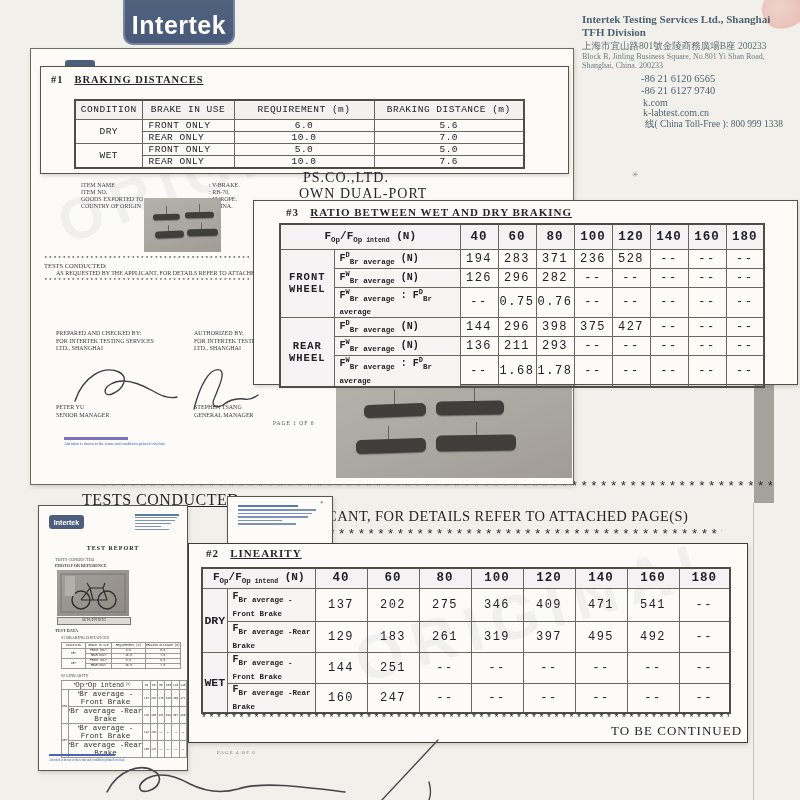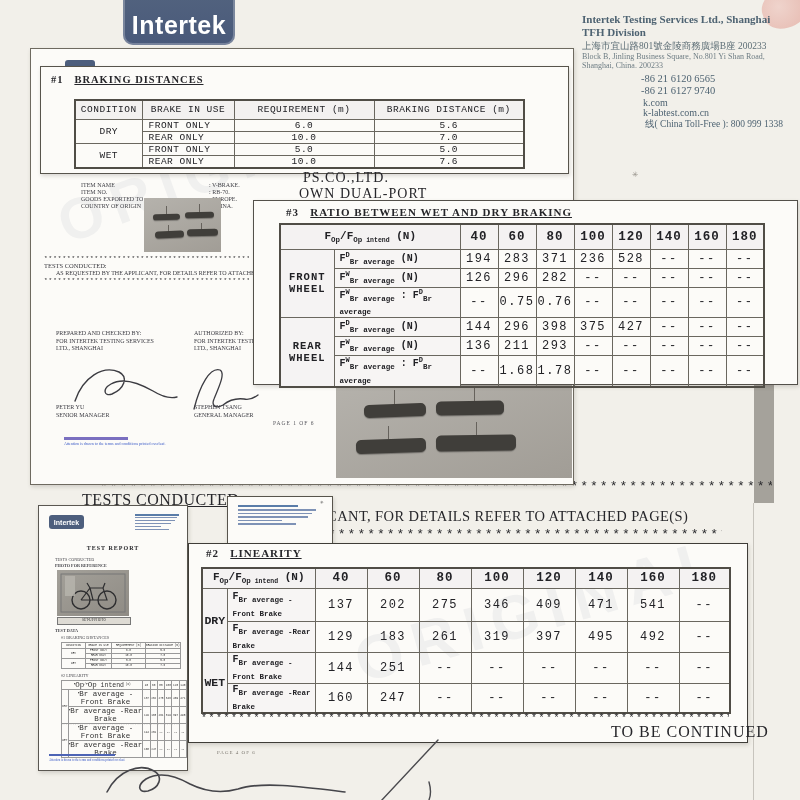--- a/index.html
+++ b/index.html
@@ -522,21 +522,21 @@
               <td class="val">--</td>
               <td class="val">--</td>
               <td class="val">--</td>
               <td class="val">--</td>
               <td class="val">--</td>
             </tr>
           </tbody>
         </table>
       </div>
     <div class="abs ast" style="left:12px;top:169px;width:528px;font-size:10px;letter-spacing:1.5px;">**************************************************************************************************************</div>
-    <div class="abs nowrap" style="left:422px;top:179px;font-size:16px;letter-spacing:1px;">TO BE CONTINUED</div>
+    <div class="abs nowrap" style="left:422px;top:179px;font-size:13px;letter-spacing:1px;">TO BE CONTINUED</div>
   </div>
 
   <svg class="sig" style="left:0;top:0;" width="800" height="800" viewBox="0 0 800 800">
     <path d="M107,792 C118,770 140,763 154,771 C164,777 159,788 148,791 C139,793 136,786 146,779 C160,771 176,776 190,784 C204,791 220,794 238,789 C262,781 305,787 345,792" fill="none" stroke="#45454a" stroke-width="1.6" stroke-linecap="round"></path>
     <path d="M381,801 L438,740" fill="none" stroke="#4a4a4e" stroke-width="1.4" stroke-linecap="round"></path>
     <path d="M429,782 C431,789 431,795 429,800" fill="none" stroke="#4a4a4e" stroke-width="1.4" stroke-linecap="round"></path>
   </svg>
 
 </div>
 

